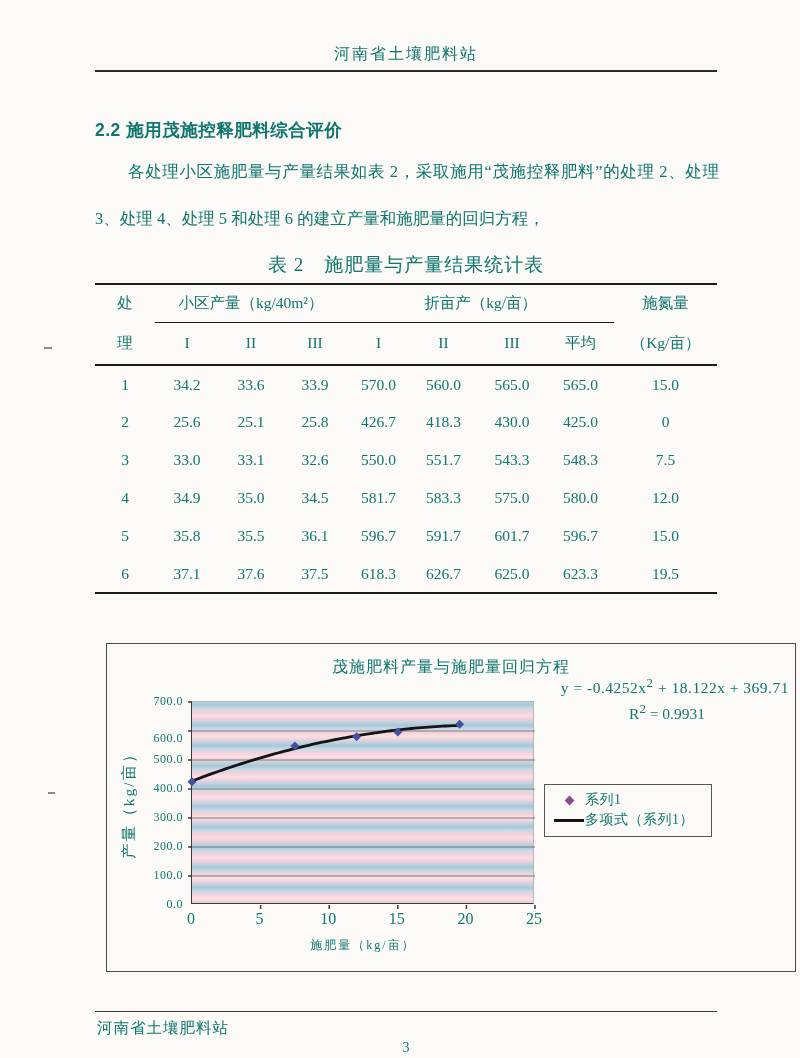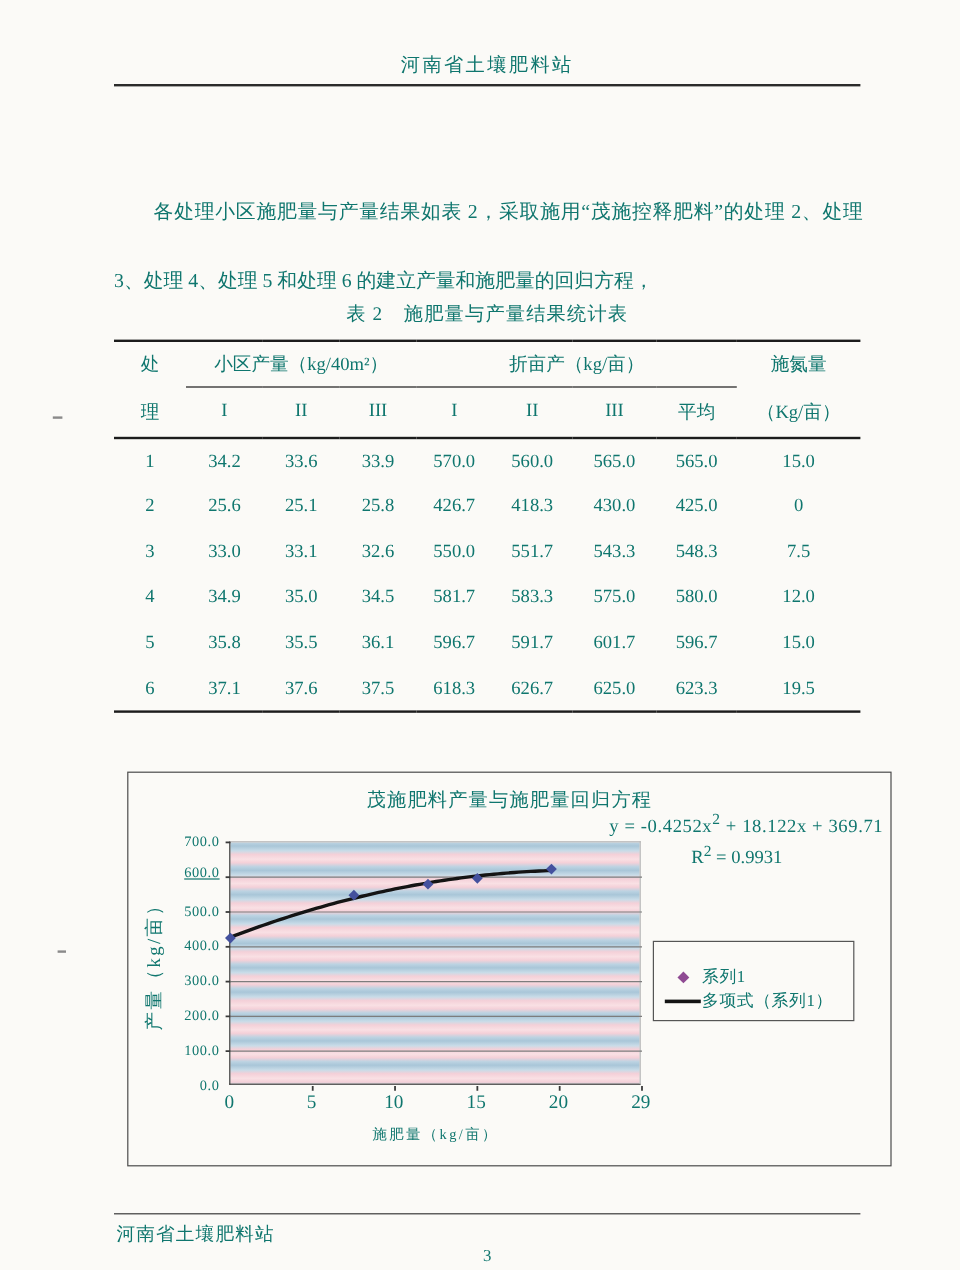--- a/index.html
+++ b/index.html
@@ -17,36 +17,36 @@
   .footer-rule  { position:absolute; top:1011px; left:95px; width:622px;
     border-top:1.5px solid #3a3a3a; }
   .footer-org   { position:absolute; top:1018px; left:97px; font-size:15.5px; letter-spacing:1px; }
   .page-number  { position:absolute; top:1040px; left:95px; width:622px;
     text-align:center; font-size:14px; }
   
   .section-heading { position:absolute; top:118px; left:95px;
     font-family:"Liberation Sans","DejaVu Sans",sans-serif;
     font-weight:bold; font-size:17.5px; letter-spacing:0.5px; }
   .paragraph { position:absolute; top:148px; left:95px; width:624px;
-    font-size:16.5px; line-height:57px; text-align:justify; text-indent:2em; }
+    font-size:16.5px; line-height:47px; text-align:justify; text-indent:2em; }
   
   .table-caption { position:absolute; top:252px; left:95px; width:622px;
-    text-align:center; font-size:16px; letter-spacing:1px; }
+    text-align:center; font-size:19px; letter-spacing:1px; }
   .stat-table { position:absolute; top:283px; left:95px; width:622px;
     border-collapse:collapse; table-layout:fixed;
     border-top:2.5px solid #1c1c1c; border-bottom:2.5px solid #1c1c1c;
     font-size:15.5px; }
   .stat-table td { text-align:center; vertical-align:middle; padding:0; }
   .stat-table thead tr:first-child td { height:38px; }
   .stat-table thead tr:last-child  td { height:43px; }
   .stat-table thead { border-bottom:2px solid #1c1c1c; }
   .stat-table tbody td { height:38px; }
   .grp-underline { border-bottom:1.5px solid #1c1c1c; }
   
-  .chart-box { position:absolute; top:643px; left:106px; width:637px; height:329px;
+  .chart-box { position:absolute; top:643px; left:106px; width:690px; height:329px;
     border:1.5px solid #4c4c4c; background:#fbfaf7; }
   .chart-title { position:absolute; top:13px; left:0; width:100%;
     text-align:center; font-size:16px; letter-spacing:1px; }
   .chart-equation { position:absolute; top:31px; right:6px;
     font-size:15.5px; letter-spacing:0.5px; white-space:nowrap; }
   .chart-r2 { position:absolute; top:57px; right:90px;
     font-size:15.5px; white-space:nowrap; }
   .plot-area { position:absolute; left:84px; top:57px; width:343px; height:203px;
     border-left:1.5px solid #3a3a3a; border-bottom:1.5px solid #3a3a3a;
     border-top:1px solid #b6b6b6; border-right:1px solid #b6b6b6;
@@ -58,40 +58,41 @@
   .y-tick-label { position:absolute; left:0; width:76px; height:20px; line-height:20px;
     text-align:right; font-size:12px; letter-spacing:0.5px; }
   .x-tick-label { position:absolute; top:266px; transform:translateX(-50%);
     font-size:16px; }
   .y-axis-title { position:absolute; left:22px; top:158px;
     transform:translate(-50%,-50%) rotate(-90deg); white-space:nowrap;
     font-size:15.5px; letter-spacing:2px; }
   .x-axis-title { position:absolute; top:293px; left:256px; transform:translateX(-50%);
     font-size:12px; letter-spacing:2px; white-space:nowrap; }
   .legend-box { position:absolute; left:437px; top:140px; width:168px;
-    border:1.5px solid #555; background:#fbfaf7; padding:19px 8px 6px 8px; }
+    border:1.5px solid #555; background:#fbfaf7; padding:5px 8px 6px 8px; }
   .legend-row { display:flex; align-items:center; height:20px; }
   .legend-marker-cell { width:32px; display:flex; justify-content:center; align-items:center; }
   .legend-diamond { width:7px; height:7px; transform:rotate(45deg); background:#8f4a93; }
   .legend-line { width:30px; height:3px; background:#111; }
   .legend-label { font-size:14px; letter-spacing:0.5px; white-space:nowrap; }
   
   .scan-mark { position:absolute; background:#8a8a8a; }
 </style>
 </head>
 <body>
 
 <div class="page">
 
   <div class="header-title">河南省土壤肥料站</div>
   <div class="header-rule"></div>
 
   <div class="scan-mark" style="left:44px; top:347px; width:8px; height:2px;"></div>
   <div class="scan-mark" style="left:48px; top:792px; width:7px; height:2px;"></div>
 
+  <div class="section-heading">2.2 施用茂施控释肥料综合评价</div>
   <div class="paragraph">各处理小区施肥量与产量结果如表 2，采取施用“茂施控释肥料”的处理 2、处理 3、处理 4、处理 5 和处理 6 的建立产量和施肥量的回归方程，</div>
 
   <div class="table-caption">表 2　施肥量与产量结果统计表</div>
   <table class="stat-table">
     <colgroup>
       <col style="width:60px">
         <col style="width:64px">
         <col style="width:64px">
         <col style="width:64px">
       <col style="width:63px">
@@ -221,35 +222,35 @@
           <polygon points="0,75.25000000000001 4.5,79.75000000000001 0,84.25000000000001 -4.5,79.75000000000001" fill="#44519e"></polygon>
           <polygon points="102.89999999999999,39.49300000000001 107.39999999999999,43.99300000000001 102.89999999999999,48.49300000000001 98.39999999999999,43.99300000000001" fill="#44519e"></polygon>
           <polygon points="164.64,30.29999999999999 169.14,34.79999999999999 164.64,39.29999999999999 160.14,34.79999999999999" fill="#44519e"></polygon>
           <polygon points="205.79999999999998,25.45699999999998 210.29999999999998,29.95699999999998 205.79999999999998,34.45699999999998 201.29999999999998,29.95699999999998" fill="#44519e"></polygon>
           <polygon points="267.54,17.743000000000016 272.04,22.243000000000016 267.54,26.743000000000016 263.04,22.243000000000016" fill="#44519e"></polygon>
         </svg>
     </div>
 
     <div id="y-ticks">
         <div class="y-tick-label" style="top: 47px;">700.0</div>
-        <div class="y-tick-label" style="top: 73px; text-decoration: underline;">600.0</div>
+        <div class="y-tick-label" style="top: 84px;">600.0</div>
         <div class="y-tick-label" style="top: 105px;">500.0</div>
         <div class="y-tick-label" style="top: 134px;">400.0</div>
         <div class="y-tick-label" style="top: 163px;">300.0</div>
         <div class="y-tick-label" style="top: 192px;">200.0</div>
         <div class="y-tick-label" style="top: 221px;">100.0</div>
         <div class="y-tick-label" style="top: 250px;">0.0</div>
       </div>
     <div id="x-ticks">
         <div class="x-tick-label" style="left: 84px;">0</div>
         <div class="x-tick-label" style="left: 152.6px;">5</div>
         <div class="x-tick-label" style="left: 221.2px;">10</div>
         <div class="x-tick-label" style="left: 289.8px;">15</div>
         <div class="x-tick-label" style="left: 358.4px;">20</div>
-        <div class="x-tick-label" style="left: 427px;">29</div>
+        <div class="x-tick-label" style="left: 427px;">25</div>
       </div>
 
     <div class="x-axis-title">施肥量（kg/亩）</div>
 
     <div class="legend-box">
       <div class="legend-row">
         <span class="legend-marker-cell">
             <span class="legend-diamond" style="background: rgb(143, 74, 147);"></span>
           </span>
         <span class="legend-label">系列1</span>

